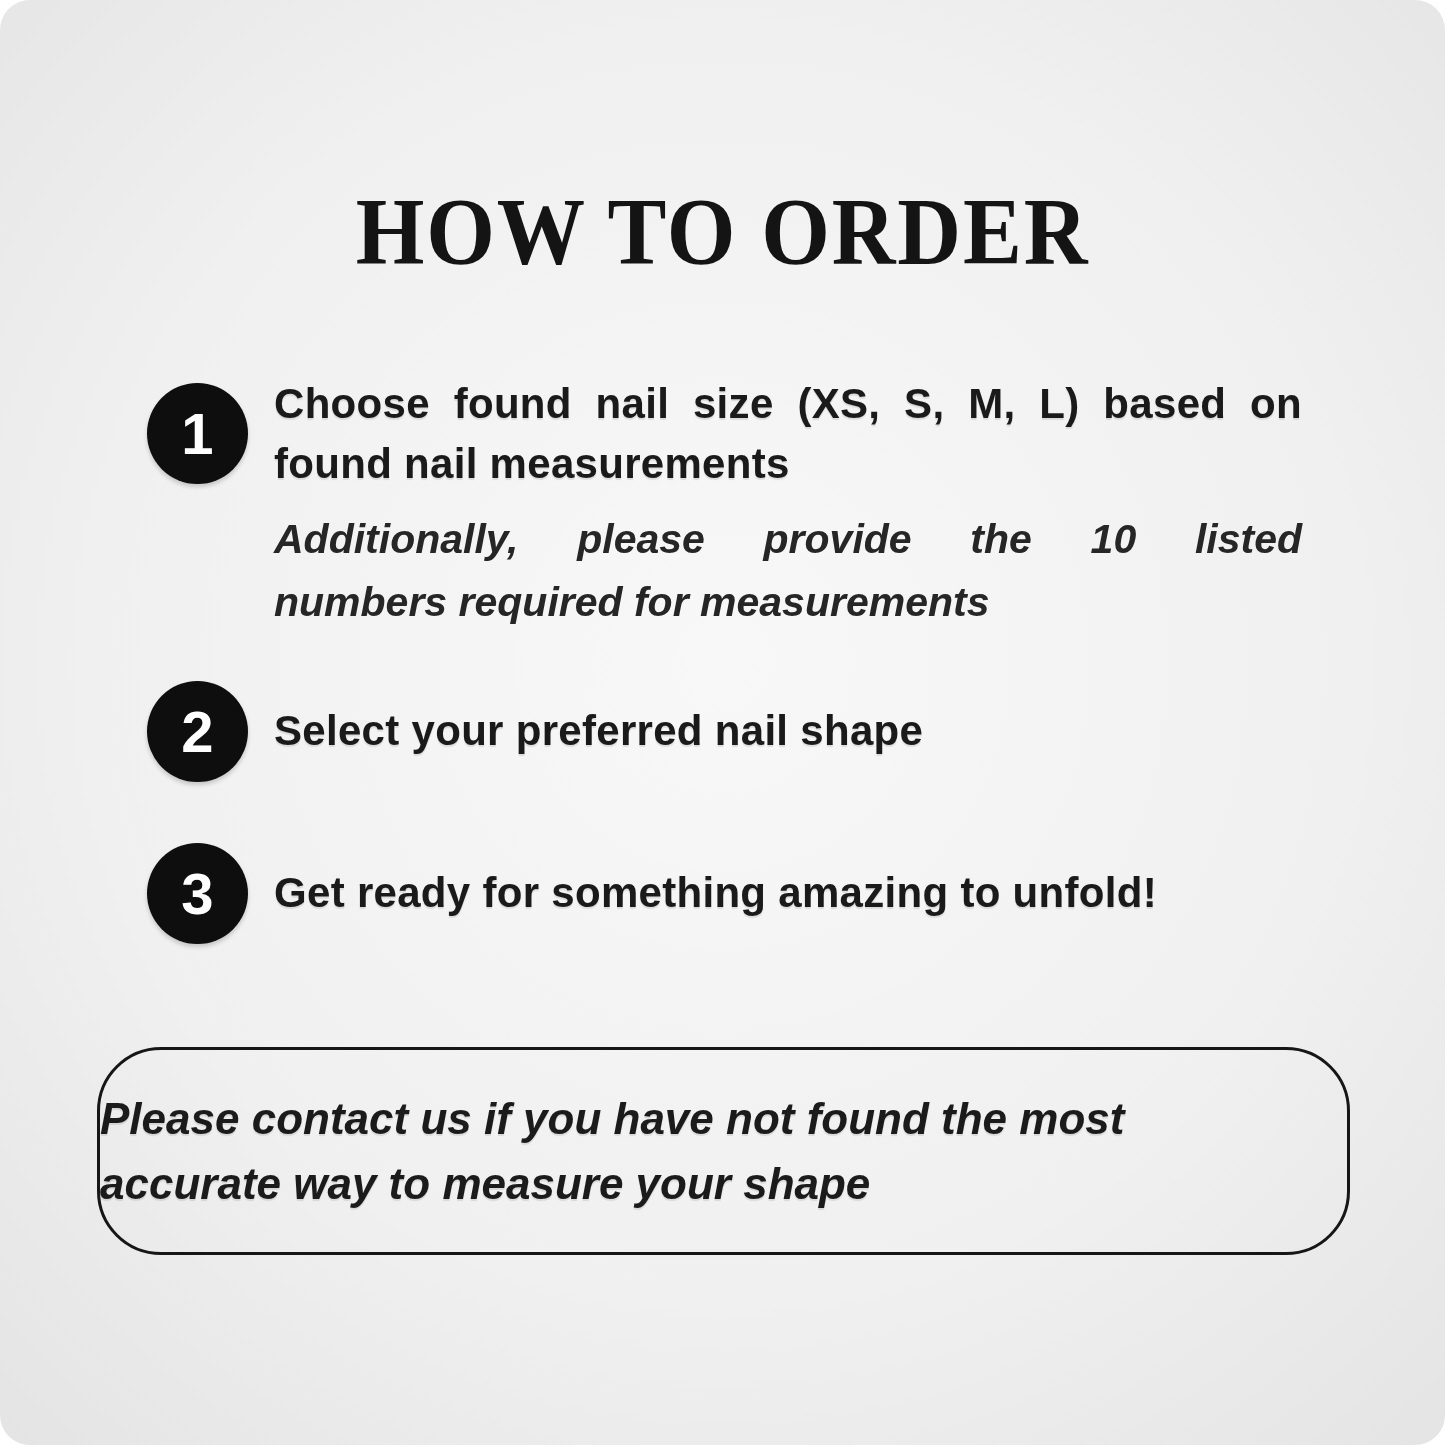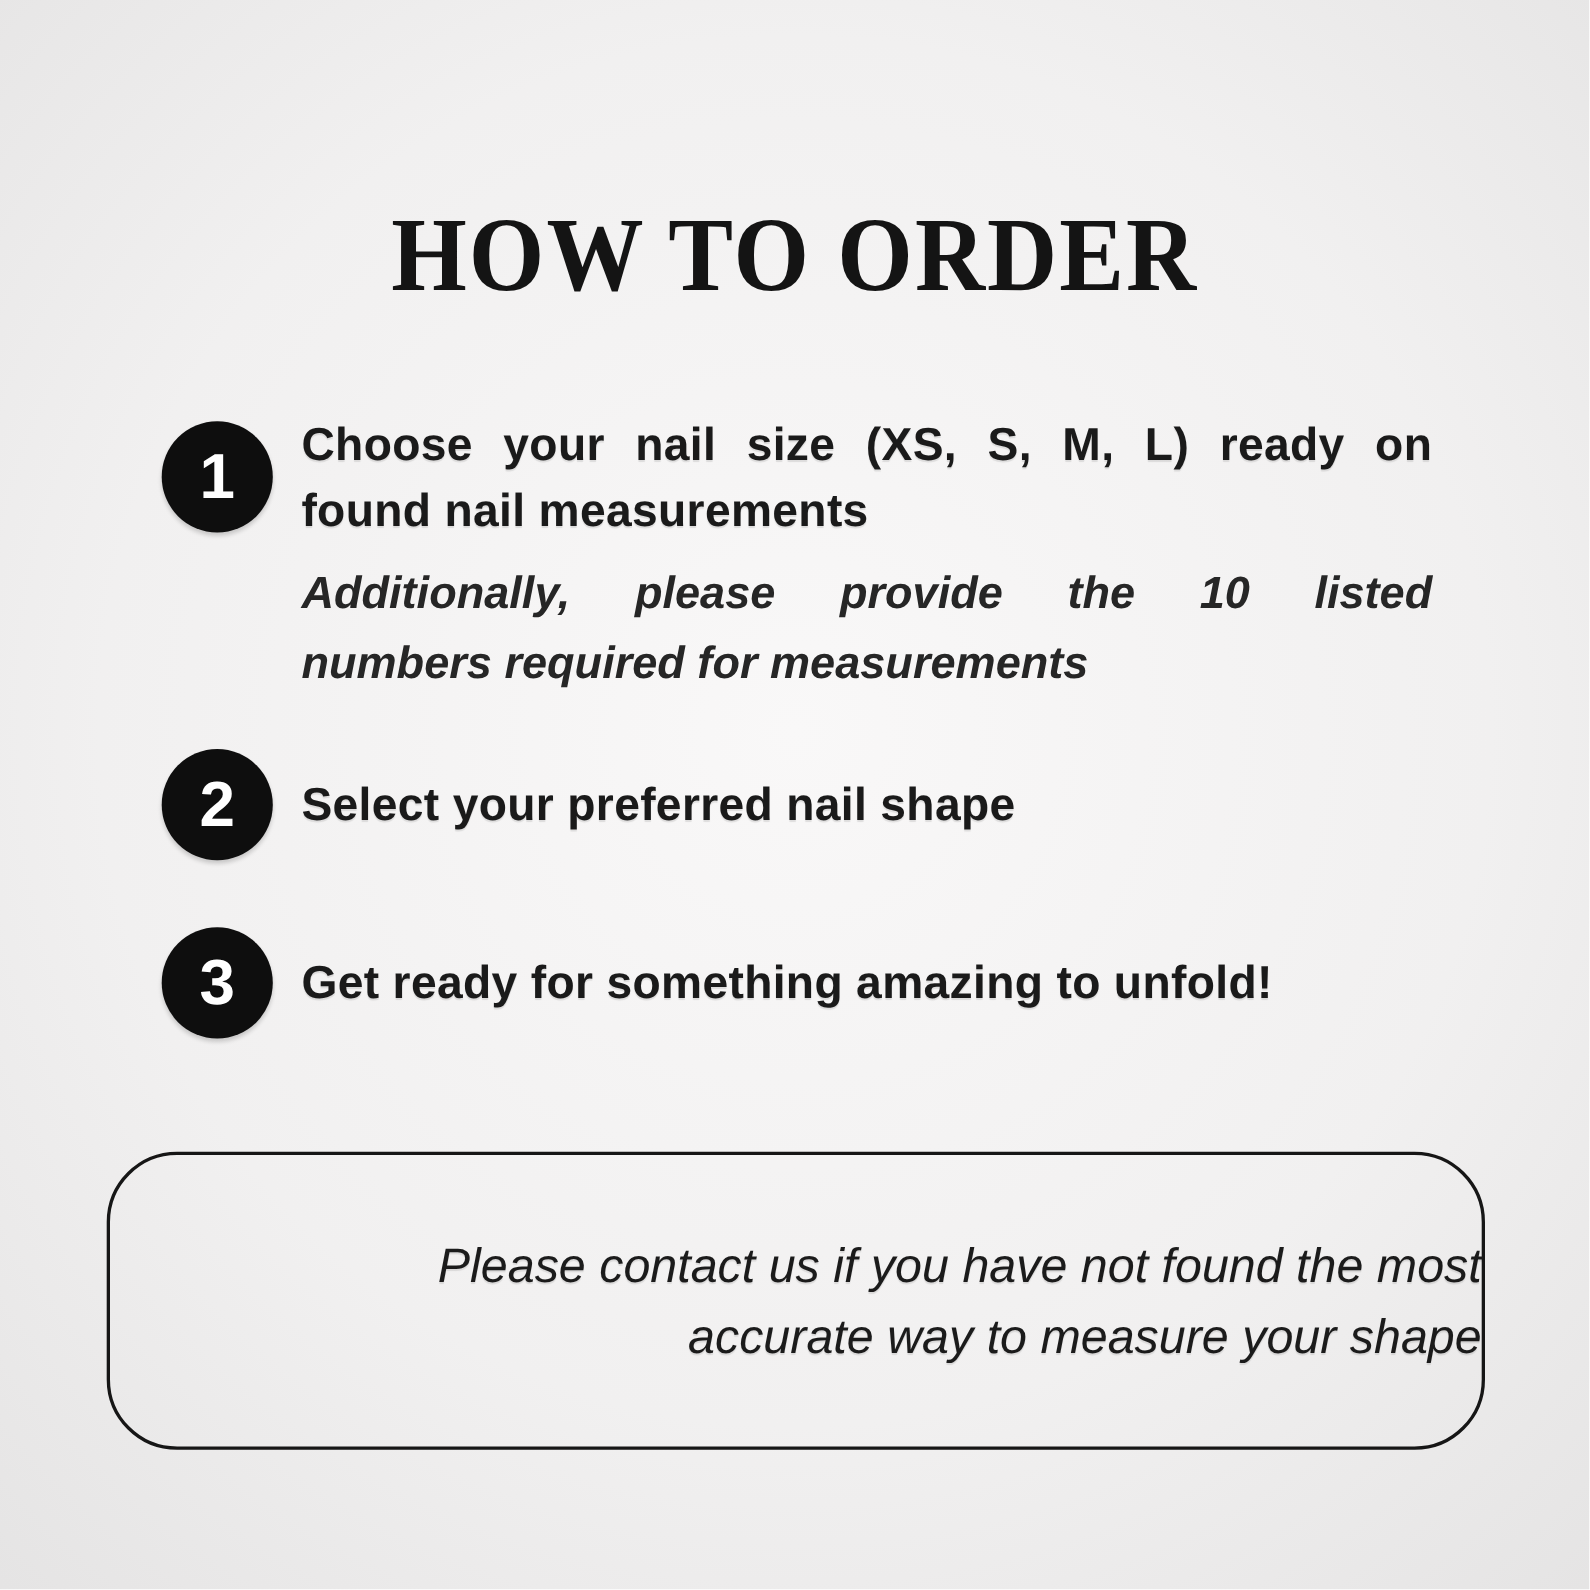--- a/index.html
+++ b/index.html
@@ -8,20 +8,21 @@
   }
   .canvas {
     position: relative;
     width: 1445px;
     height: 1445px;
     overflow: hidden;
     background: radial-gradient(ellipse 115% 115% at 50% 46%,
                 #f9f8f8 0%, #f1f0f0 38%, #e3e2e2 68%, #d6d6d6 100%);
     font-family: "Liberation Sans", sans-serif;
     color: #1a1a1a;
+    border-radius: 30px;
   }
 
   
   .title {
     position: absolute;
     top: 184px;
     left: 0;
     right: 0;
     margin: 0;
     text-align: center;
@@ -94,31 +95,31 @@
     line-height: 63px;
     color: #262626;
   }
 
   
   .footer-box {
     position: absolute;
     top: 1047px;
     left: 97px;
     width: 1253px;
-    height: 271px;
+    height: 208px;
     box-sizing: border-box;
     border: 3px solid #161616;
     border-radius: 64px;
     display: flex;
     flex-direction: column;
     justify-content: center;
-    align-items: flex-end;
+    align-items: flex-start;
     text-align: center;
     font-size: 44px;
-    font-weight: 400;
+    font-weight: 700;
     font-style: italic;
     line-height: 65px;
     color: #1b1b1b;
     text-shadow: 0 2px 1px rgba(0,0,0,0.10);
   }
   .footer-box span { display: block; }
 
   .step-1 { top: 383px; }
   .step-2 { top: 680px; height: 102px; }
   .step-3 { top: 842px; height: 102px; }
@@ -128,21 +129,21 @@
 
 <div class="canvas">
 
   <h1 class="title">HOW TO ORDER</h1>
 
   <section class="step step-1">
     <div class="badge">
       <span>1</span>
     </div>
     <div class="step-text">
-      <span class="jline">Choose your nail size (XS, S, M, L) ready on</span>
+      <span class="jline">Choose found nail size (XS, S, M, L) based on</span>
       <span class="lline">found nail measurements</span>
     </div>
   </section>
 
   <div class="note">
     <span class="jline">Additionally, please provide the 10 listed</span>
     <span class="lline">numbers required for measurements</span>
   </div>
 
   <section class="step step-2 centered">

